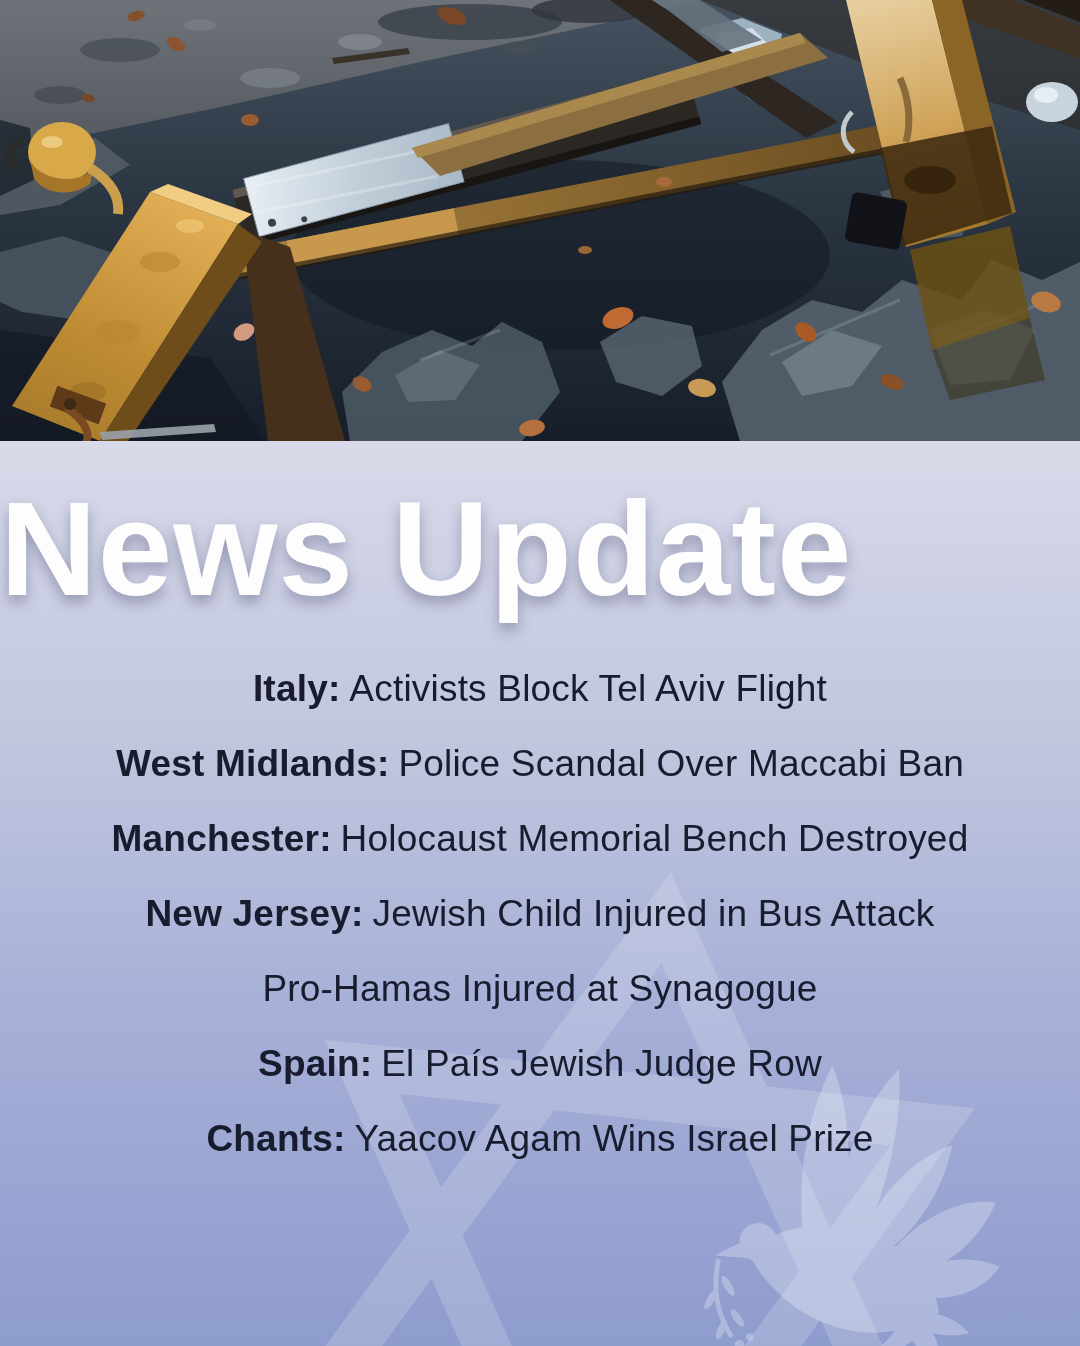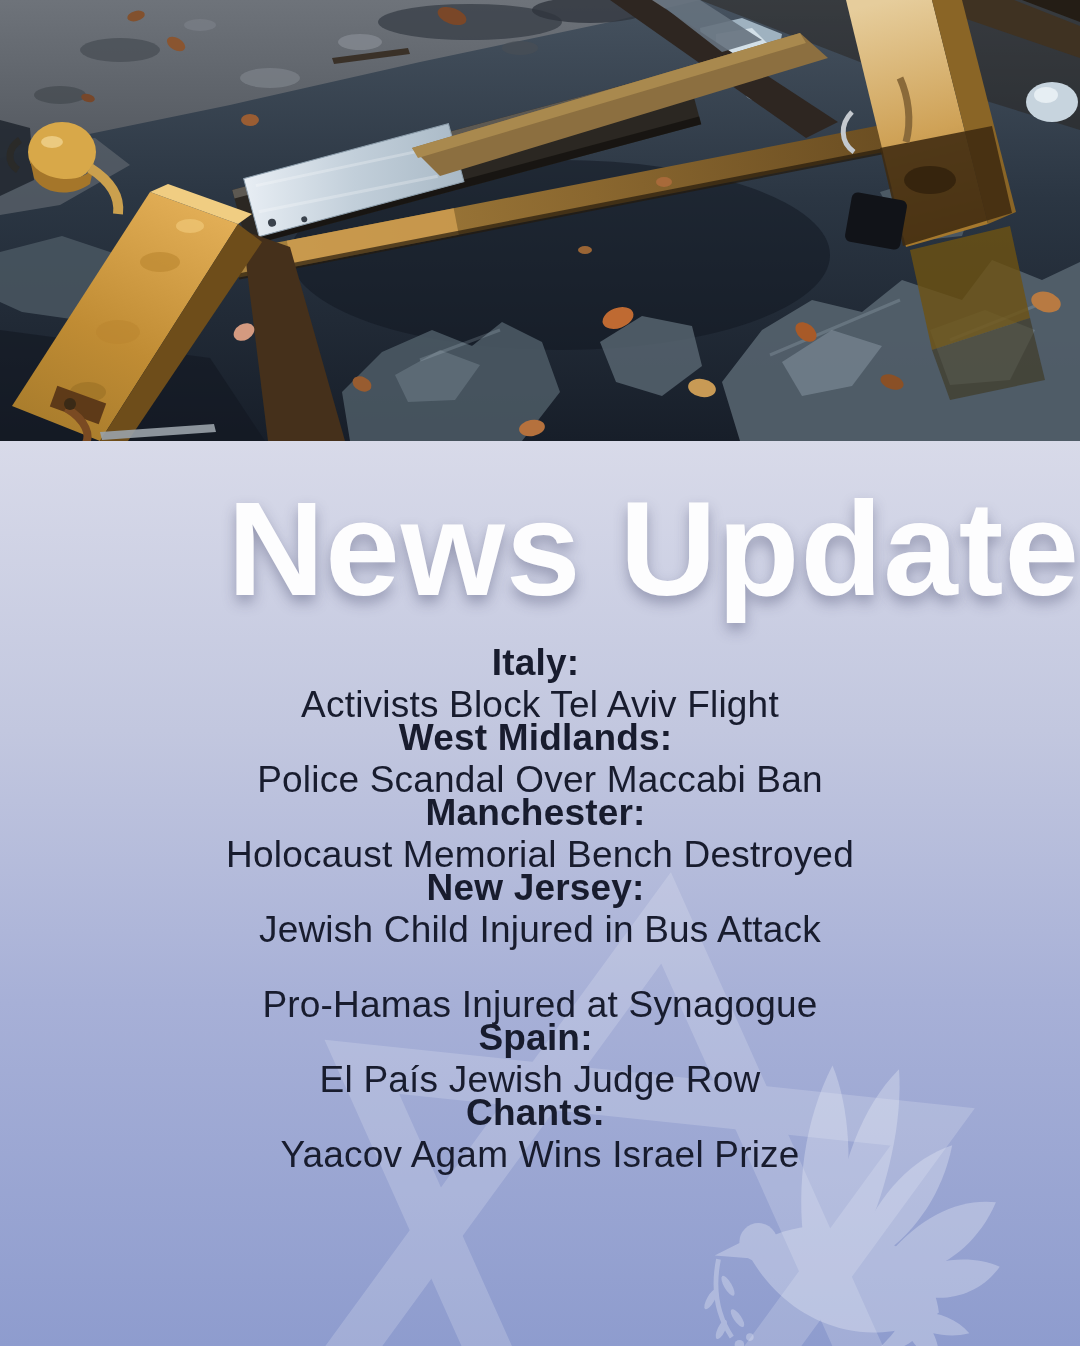--- a/index.html
+++ b/index.html
@@ -4,26 +4,26 @@
 <style>
   html,body{margin:0;padding:0;background:#ffffff;}
   .page{position:relative;width:1080px;height:1346px;overflow:hidden;
         font-family:"Liberation Sans",sans-serif;}
   .photo{position:absolute;top:0;left:0;width:1080px;height:441px;}
   .photo svg{display:block;}
   .panel{position:absolute;top:441px;left:0;width:1080px;height:905px;
          background:linear-gradient(180deg,#d8dae9 0%,#c2c7df 32%,#a7b0d7 62%,#8e9cce 100%);
          overflow:hidden;}
   .watermark{position:absolute;top:0;left:0;width:1080px;height:905px;pointer-events:none;}
-  h1.title{position:relative;margin:34px 0 16px 0;text-align:right;
+  h1.title{position:relative;margin:34px 0 16px 0;text-align:left;
            font-size:134px;line-height:1.1;font-weight:bold;color:#fdfdfe;
            letter-spacing:1px;text-shadow:0 7px 14px rgba(45,50,85,.35);}
   .items{position:relative;margin-top:29px;display:flex;flex-direction:column;}
-  .item{height:75px;display:flex;align-items:center;justify-content:flex-end;
-        font-size:37px;color:#181c2e;letter-spacing:.2px;white-space:pre;flex-direction:column;}
+  .item{height:75px;display:flex;align-items:center;justify-content:center;
+        font-size:37px;color:#181c2e;letter-spacing:.2px;white-space:pre;}
   .loc{font-weight:bold;margin-right:.24em;}
 </style>
 </head>
 <body>
 
 <div class="page">
 
   <div class="photo">
     <svg width="1080" height="441" viewBox="0 0 1080 441">
       <defs>

